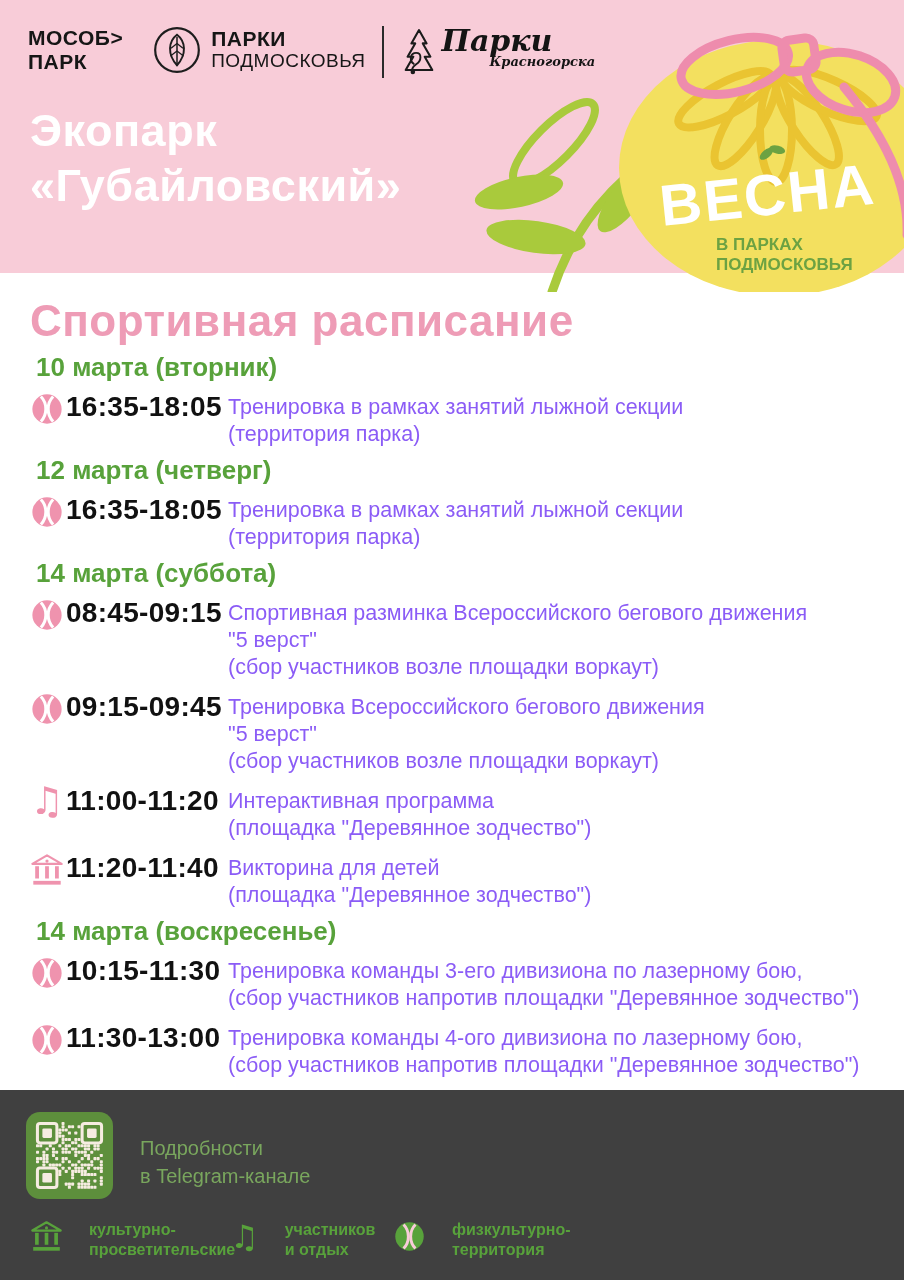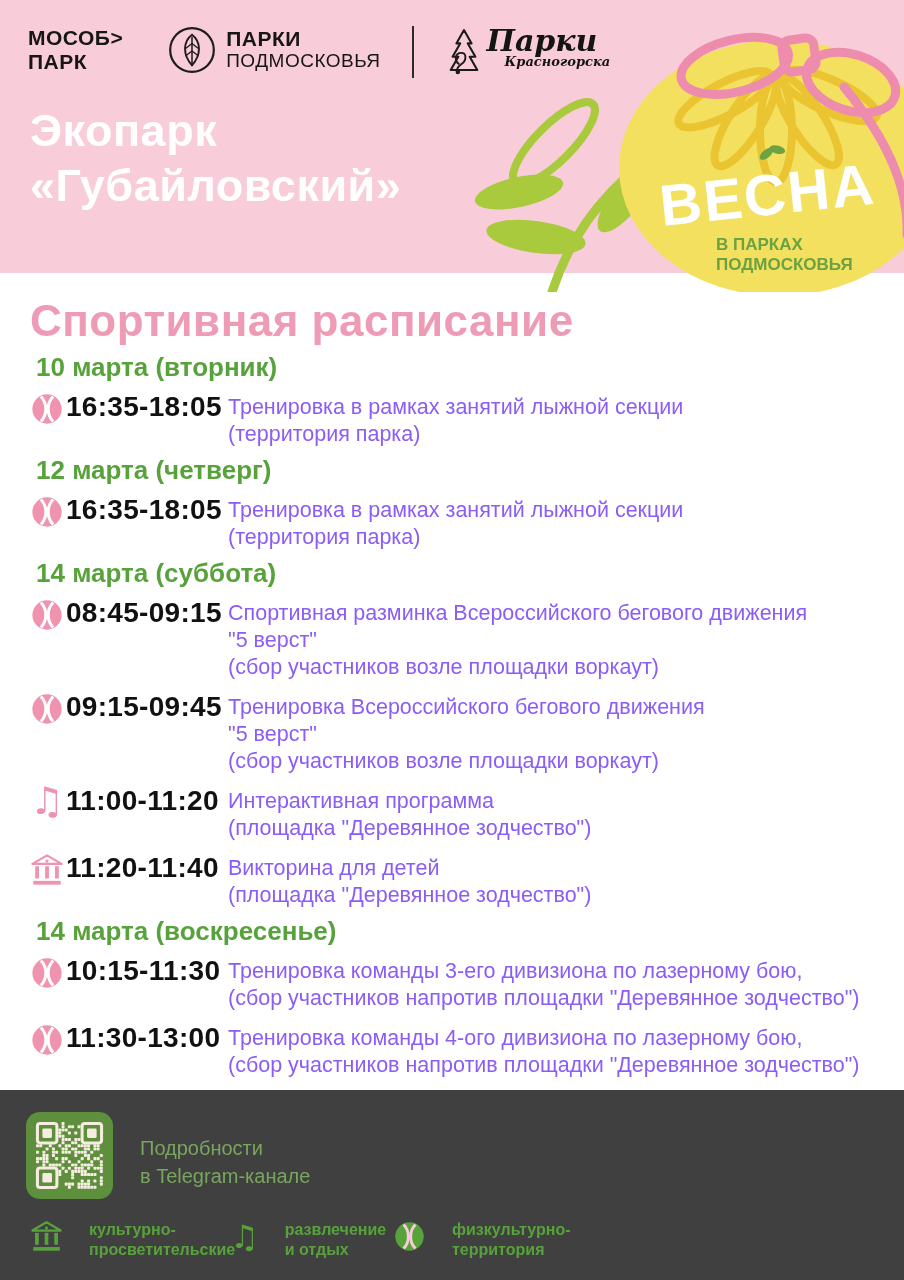--- a/index.html
+++ b/index.html
@@ -5,31 +5,31 @@
   html,body{margin:0;padding:0;background:#e9e9e9;}
   *{box-sizing:border-box;}
   .page{
     position:relative; width:904px; height:1280px; margin:0 auto;
     background:#ffffff; overflow:hidden;
     font-family:"Liberation Sans","DejaVu Sans",sans-serif; color:#141414;
   }
   
   .header{position:absolute;left:0;top:0;width:904px;height:273px;background:#f8ccd8;}
   .spring{position:absolute;right:0;top:0;pointer-events:none;}
-  .logos{position:absolute;left:28px;top:26px;display:flex;align-items:flex-start;gap:29px;z-index:2;}
+  .logos{position:absolute;left:28px;top:26px;display:flex;align-items:flex-start;gap:14px;z-index:2;}
   .logo-mosob{font-weight:bold;font-size:21px;line-height:1.12;letter-spacing:.5px;color:#161616;}
   .logo-pp{display:flex;align-items:center;gap:10px;margin-left:16px;}
   .pp-text{line-height:1.08;color:#161616;}
   .pp1{font-weight:bold;font-size:21px;letter-spacing:.5px;}
   .pp2{font-size:19px;letter-spacing:.5px;}
   .logo-divider{width:2px;height:52px;background:#2a2a2a;margin:0 2px;}
   .logo-pk{display:flex;align-items:flex-start;gap:4px;}
   .pk-text{font-family:"DejaVu Serif",serif;font-style:italic;font-weight:bold;color:#141414;}
   .pk1{font-size:30px;line-height:1;}
-  .pk2{font-size:13px;margin-left:18px;margin-top:-2px;}
+  .pk2{font-size:13px;margin-left:48px;margin-top:-2px;}
   .title{position:absolute;left:30px;top:104px;z-index:2;color:#ffffff;font-weight:bold;
          font-size:45px;line-height:1.22;letter-spacing:.5px;}
   
   .main{position:absolute;left:0;top:273px;width:904px;padding:0 20px 0 30px;}
   .sched-heading{margin:24px 0 8px 0;font-size:44px;line-height:1.1;font-weight:bold;
                  color:#ee9cb6;letter-spacing:.5px;}
   .day-date{margin:8px 0 6px 6px;font-size:26px;font-weight:bold;color:#58a23b;line-height:1.15;}
   .event{display:grid;grid-template-columns:36px 162px 1fr;margin-bottom:8px;align-items:flex-start;}
   .ev-icon{padding-top:3px;}
   .ev-time{font-size:28px;font-weight:bold;color:#111;line-height:1.15;padding-top:2px;letter-spacing:.3px;}
@@ -424,21 +424,21 @@
             <rect x="3.5" y="29.5" width="29" height="4" fill="#58a23b"></rect>
           </svg>
           <div class="legend-text">
             <div>культурно-</div>
             <div>просветительские</div>
           </div>
         </div>
         <div class="legend-item li-1">
           <span class="music-glyph" style="color: rgb(88, 162, 59);">♫</span>
           <div class="legend-text">
-            <div>развлечение</div>
+            <div>участников</div>
             <div>и отдых</div>
           </div>
         </div>
         <div class="legend-item li-2">
           <svg width="33" height="33" viewBox="0 0 36 36">
             <circle cx="18" cy="18" r="15.5" fill="#58a23b"></circle>
             <path d="M11.5 4.8 C18.5 12,18.5 24,11.5 31.2" stroke="#f8ccd8" stroke-width="3.2" fill="none"></path>
             <path d="M24.5 4.8 C17.5 12,17.5 24,24.5 31.2" stroke="#f8ccd8" stroke-width="3.2" fill="none"></path>
           </svg>
           <div class="legend-text">

